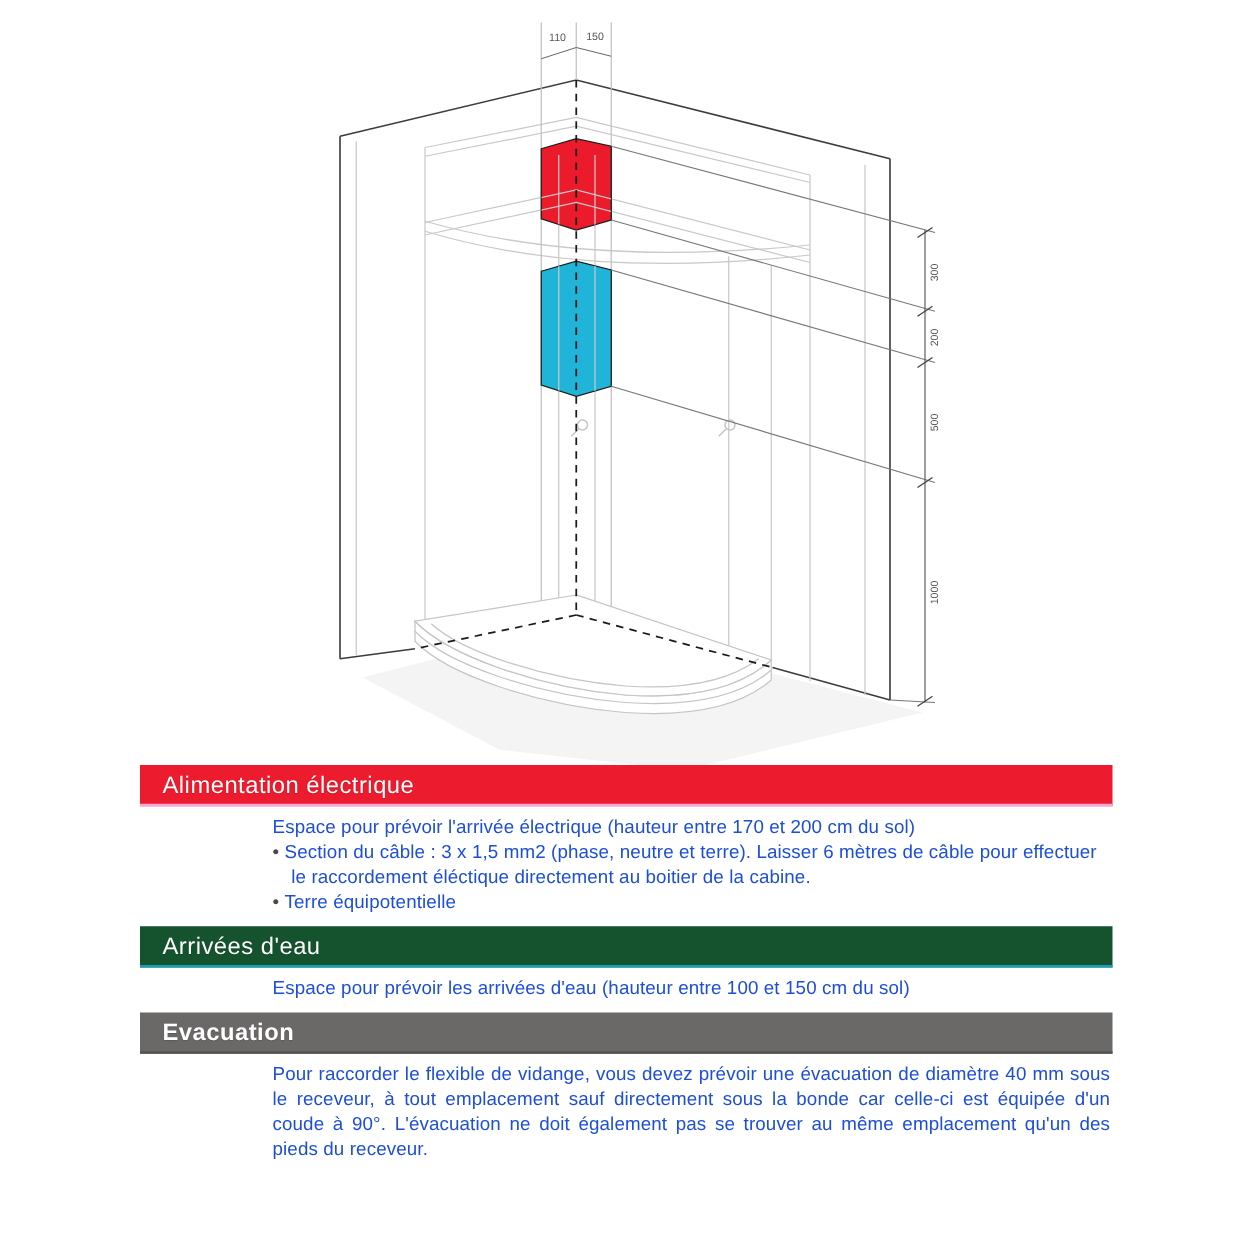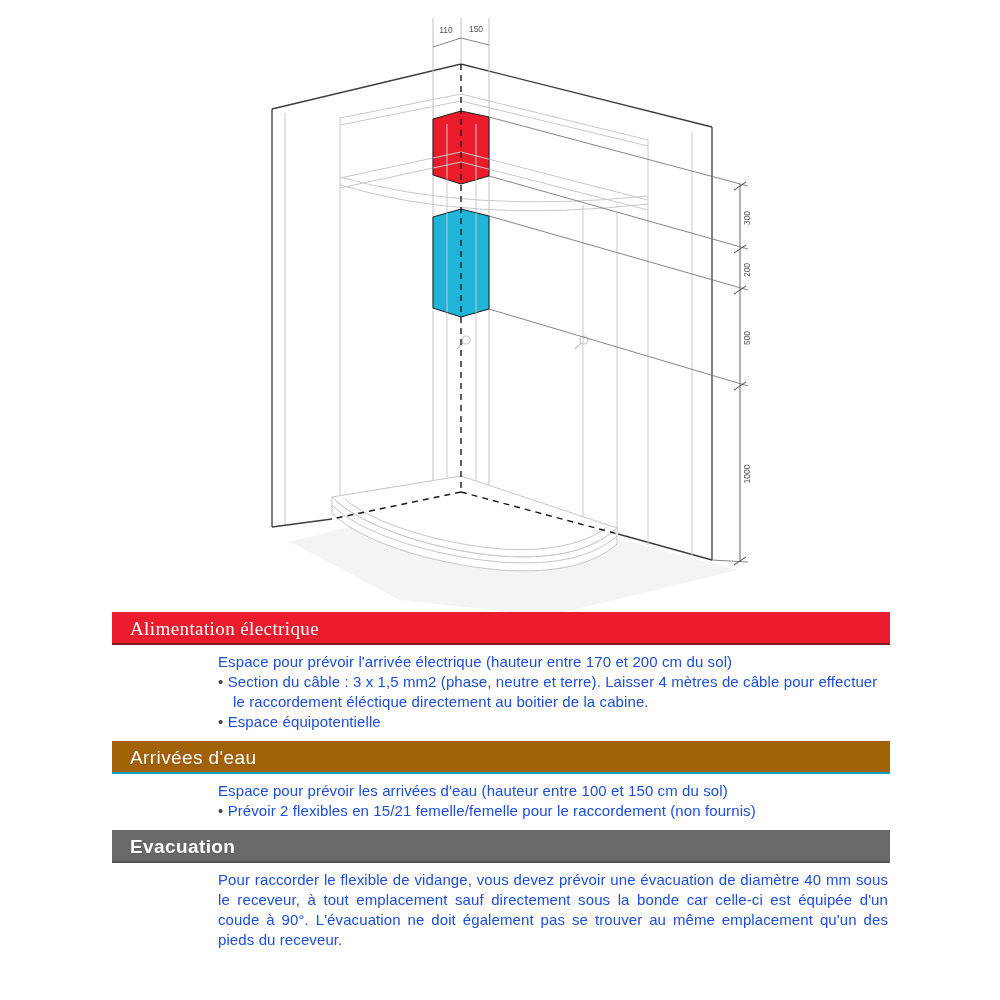--- a/index.html
+++ b/index.html
@@ -8,22 +8,22 @@
     font-family:"Liberation Sans", sans-serif;
     -webkit-font-smoothing:antialiased;
   }
   .diagram-wrap{width:1000px;height:612px;position:relative;}
   .banner{
     height:33px;margin:0 110px 0 112px;
     color:#ffffff;font-size:19px;letter-spacing:.4px;
     line-height:33px;padding-left:18px;box-sizing:border-box;
     text-shadow:0 1px 1px rgba(0,0,0,.15);
   }
-  .banner-electric{background:#ec1b2d;border-bottom:2px solid #7f1d1d;font-family:Liberation Serif, serif;}
-  .banner-water{background:#a16207;border-bottom:2px solid #159dbd;}
+  .banner-electric{background:#ec1b2d;border-bottom:2px solid #f9a8d4;}
+  .banner-water{background:#14532d;border-bottom:2px solid #159dbd;}
   .banner-evac{background:#6b6868;border-bottom:2px solid #565353;font-weight:bold;}
   .section-body{
     margin:7px 112px 9px 218px;
     color:#1d4ed8;font-size:15px;line-height:20px;letter-spacing:.1px;
   }
   .bullet{padding-left:15px;text-indent:-15px;}
   .bullet::before{content:"\2022\00a0";color:#484848;}
   .justify{text-align:justify;}
 </style>
 </head>
@@ -126,30 +126,29 @@
     <text x="750" y="474" transform="rotate(-90 750 474)" text-anchor="middle" font-size="8.5" fill="#555555">1000</text>
   </g>
 </svg>
 </div>
 
 <div class="banner banner-electric">
   <span>Alimentation électrique</span>
 </div>
 <div class="section-body">
   <div>Espace pour prévoir l'arrivée électrique (hauteur entre 170 et 200 cm du sol)</div>
-  <div class="bullet">Section du câble : 3 x 1,5 mm2 (phase, neutre et terre). Laisser 4 mètres de câble pour effectuer le raccordement éléctique directement au boitier de la cabine.</div>
-  <div class="bullet">Espace équipotentielle</div>
+  <div class="bullet">Section du câble : 3 x 1,5 mm2 (phase, neutre et terre). Laisser 6 mètres de câble pour effectuer le raccordement éléctique directement au boitier de la cabine.</div>
+  <div class="bullet">Terre équipotentielle</div>
 </div>
 
 <div class="banner banner-water">
   <span>Arrivées d'eau</span>
 </div>
 <div class="section-body">
   <div>Espace pour prévoir les arrivées d'eau (hauteur entre 100 et 150 cm du sol)</div>
-  <div class="bullet">Prévoir 2 flexibles en 15/21 femelle/femelle pour le raccordement (non fournis)</div>
 </div>
 
 <div class="banner banner-evac">
   <span>Evacuation</span>
 </div>
 <div class="section-body">
   <div class="justify">Pour raccorder le flexible de vidange, vous devez prévoir une évacuation de diamètre 40 mm sous le receveur, à tout emplacement sauf directement sous la bonde car celle-ci est équipée d'un coude à 90°. L'évacuation ne doit également pas se trouver au même emplacement qu'un des pieds du receveur.</div>
 </div>
 
 </body></html>

